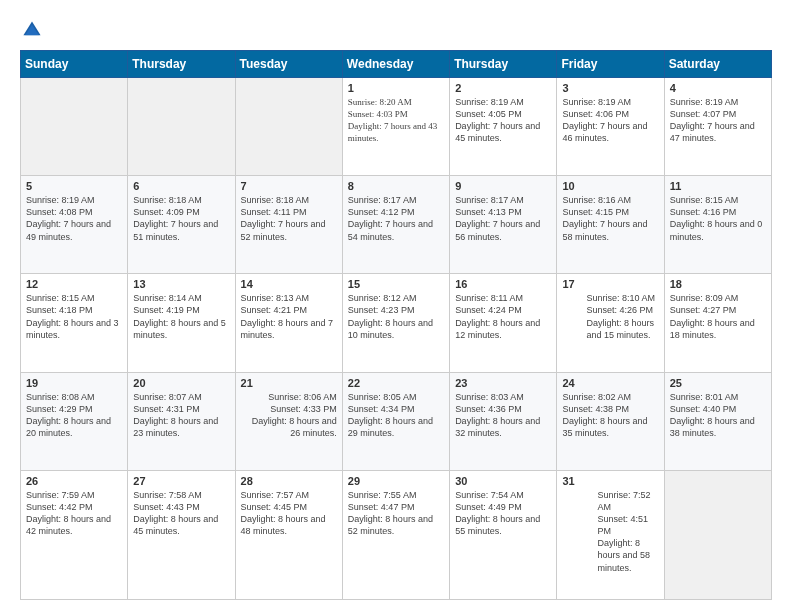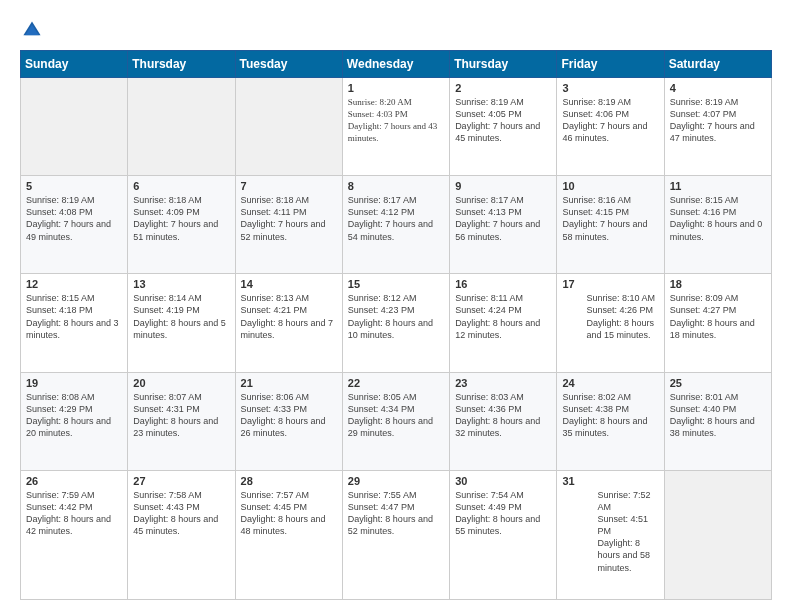--- a/index.html
+++ b/index.html
@@ -263,21 +263,21 @@
 Daylight: 8 hours and 20 minutes.</div>
           </td>
           <td>
             <div class="day-number">20</div>
             <div class="day-info" style="white-space: pre-line;">Sunrise: 8:07 AM
 Sunset: 4:31 PM
 Daylight: 8 hours and 23 minutes.</div>
           </td>
           <td>
             <div class="day-number">21</div>
-            <div class="day-info" style="white-space: pre-line;">Sunrise: 8:06 AM
+            <div class="day-info" style="white-space: pre-line; text-align: right;">Sunrise: 8:06 AM
 Sunset: 4:33 PM
 Daylight: 8 hours and 26 minutes.</div>
           </td>
           <td>
             <div class="day-number">22</div>
             <div class="day-info" style="white-space: pre-line;">Sunrise: 8:05 AM
 Sunset: 4:34 PM
 Daylight: 8 hours and 29 minutes.</div>
           </td>
           <td>

